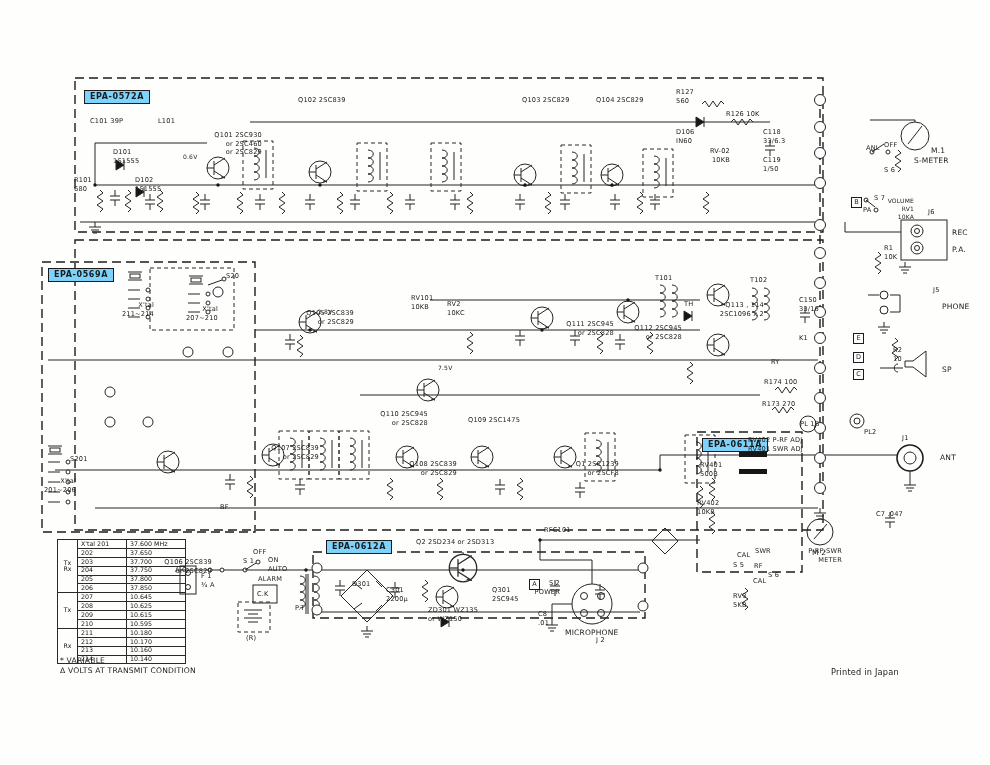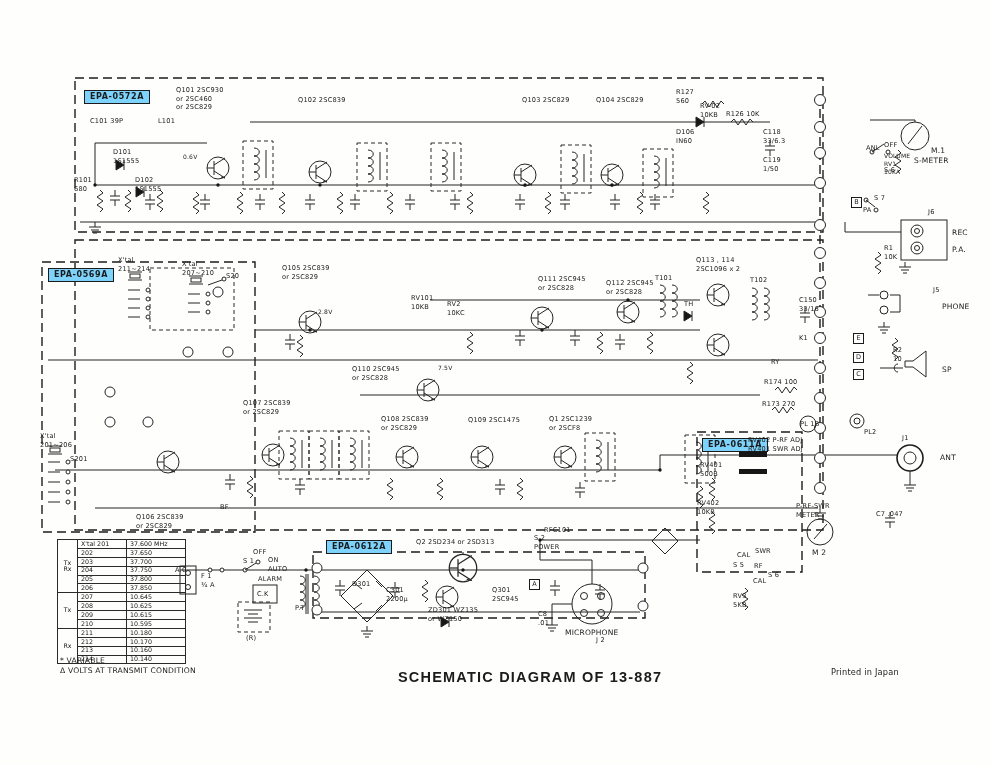--- a/index.html
+++ b/index.html
@@ -7,21 +7,21 @@
           font-family:"DejaVu Sans",sans-serif;color:#1b1b1b;}
   svg{position:absolute;left:0;top:0;}
   .w{stroke:#252525;stroke-width:1;fill:none;}
   .w2{stroke:#1d1d1d;stroke-width:1.6;fill:none;}
   .dsh{stroke:#1d1d1d;stroke-width:1.4;fill:none;stroke-dasharray:9,5;}
   .dshf{stroke:#2a2a2a;stroke-width:1;fill:none;stroke-dasharray:4,3;}
   .dot{fill:#161616;stroke:none;}
   .pin{fill:#ffffff;stroke:#252525;stroke-width:1;}
   .blk{fill:#161616;stroke:none;}
   .lbl{position:absolute;font-size:6.6px;line-height:1.3;white-space:pre-line;letter-spacing:.2px;}
-  .c{text-align:left;}
+  .c{text-align:right;margin-top:45px;}
   .sm{font-size:6px;}
   .md{font-size:7.5px;}
   .boxed{border:1.2px solid #1b1b1b;padding:1px 5px;font-size:8px;font-weight:bold;
          letter-spacing:.6px;background:#7dd3fc;}
   .bx{position:absolute;border:1px solid #1b1b1b;width:9px;height:9px;font-size:6.5px;
       text-align:center;line-height:9px;background:#fff;}
   .title{font-size:14.5px;font-weight:bold;letter-spacing:1.2px;white-space:nowrap;
          font-family:"Liberation Sans",sans-serif;}
   .note{font-size:7.6px;white-space:nowrap;}
   .printed{font-size:8.2px;white-space:nowrap;}
@@ -583,16 +583,15 @@
         </tr>
   <tr>
           <td class="n">214</td>
           <td class="f">10.140</td>
         </tr>
 </tbody>
     </table>
 
 <div class="lbl note" style="left:60px;top:656px">* VARIABLE</div>
 <div class="lbl note" style="left:60px;top:666px">Δ VOLTS AT TRANSMIT CONDITION</div>
-<div class="lbl title" style="left:398px;top:668px">SCHEMATIC DIAGRAM OF 13-887</div>
 <div class="lbl printed" style="left:831px;top:667px">Printed in Japan</div>
 
 </div>
 
 </body></html>

